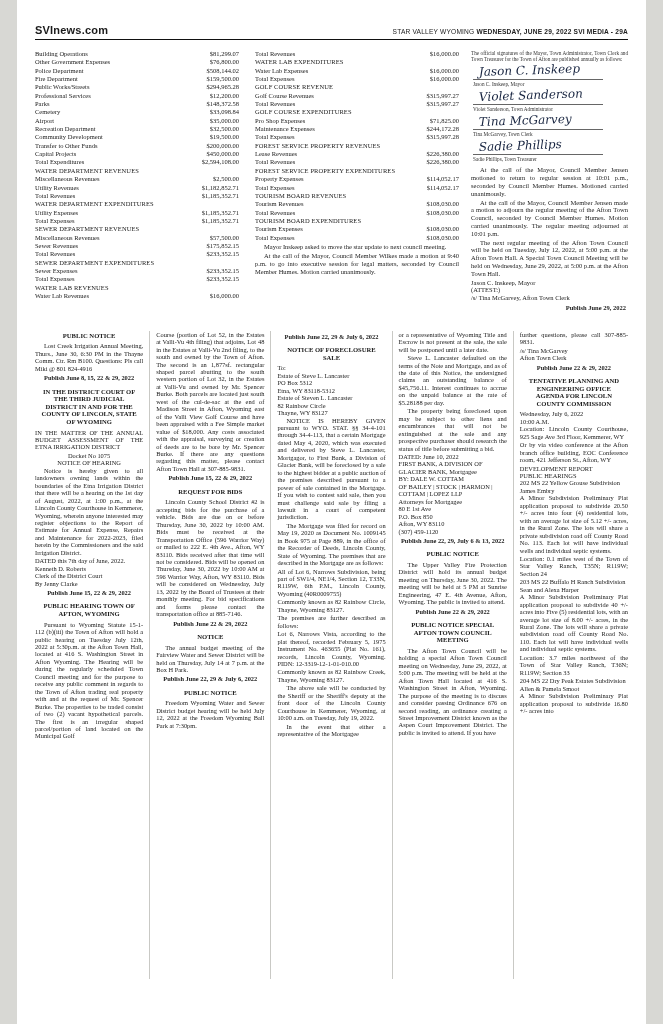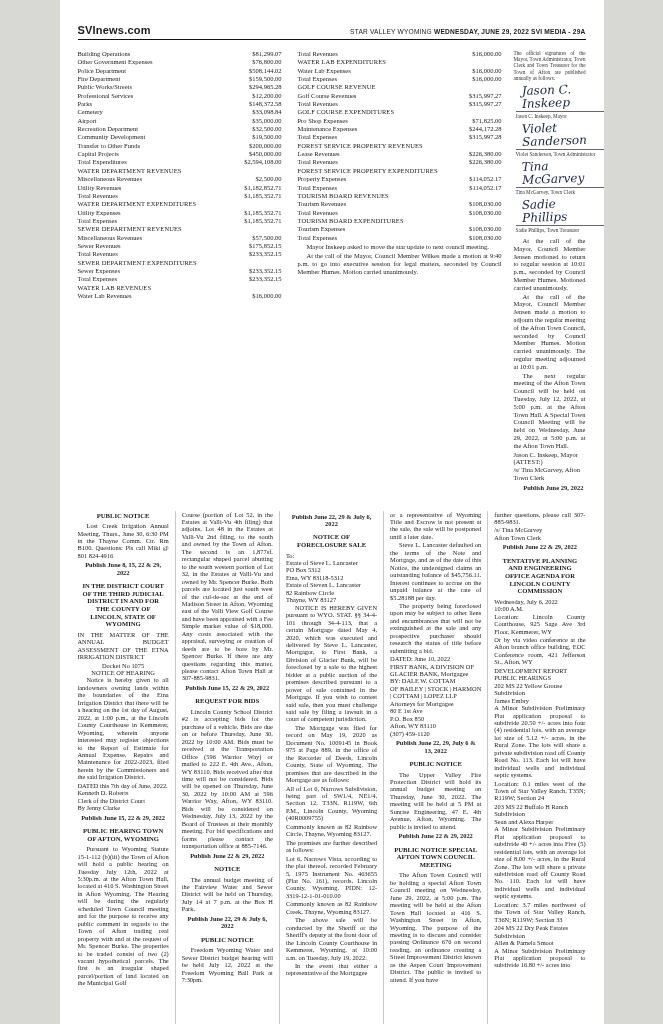--- a/index.html
+++ b/index.html
@@ -1,17 +1,17 @@
 <!DOCTYPE html>
 <html><head>
 <meta charset="utf-8">
 <style>
   *{margin:0;padding:0;box-sizing:border-box}
   html,body{background:#d8d8d4}
-  .page{width:544px;height:1024px;background:#ffffff;margin:0 auto;padding:24px 18px 8px;
+  .page{width:629px;height:1024px;background:#ffffff;margin:0 auto;padding:24px 18px 8px;
         font-family:"Liberation Serif",serif;color:#1b1b1b;overflow:hidden;position:relative}
   
   .phead{display:flex;justify-content:space-between;align-items:baseline}
   .masthead{font-family:"Liberation Sans",sans-serif;font-weight:bold;font-size:11px;letter-spacing:.2px}
   .hright{font-family:"Liberation Sans",sans-serif;font-size:6.6px;letter-spacing:.2px;color:#222}
   .hright .b{font-weight:bold}
   .rule{border-top:1.2px solid #111;margin:3px 0 10px}
   
   .top{display:flex;gap:12px}
   .budget{display:flex;gap:16px;width:424px;flex:0 0 424px}

